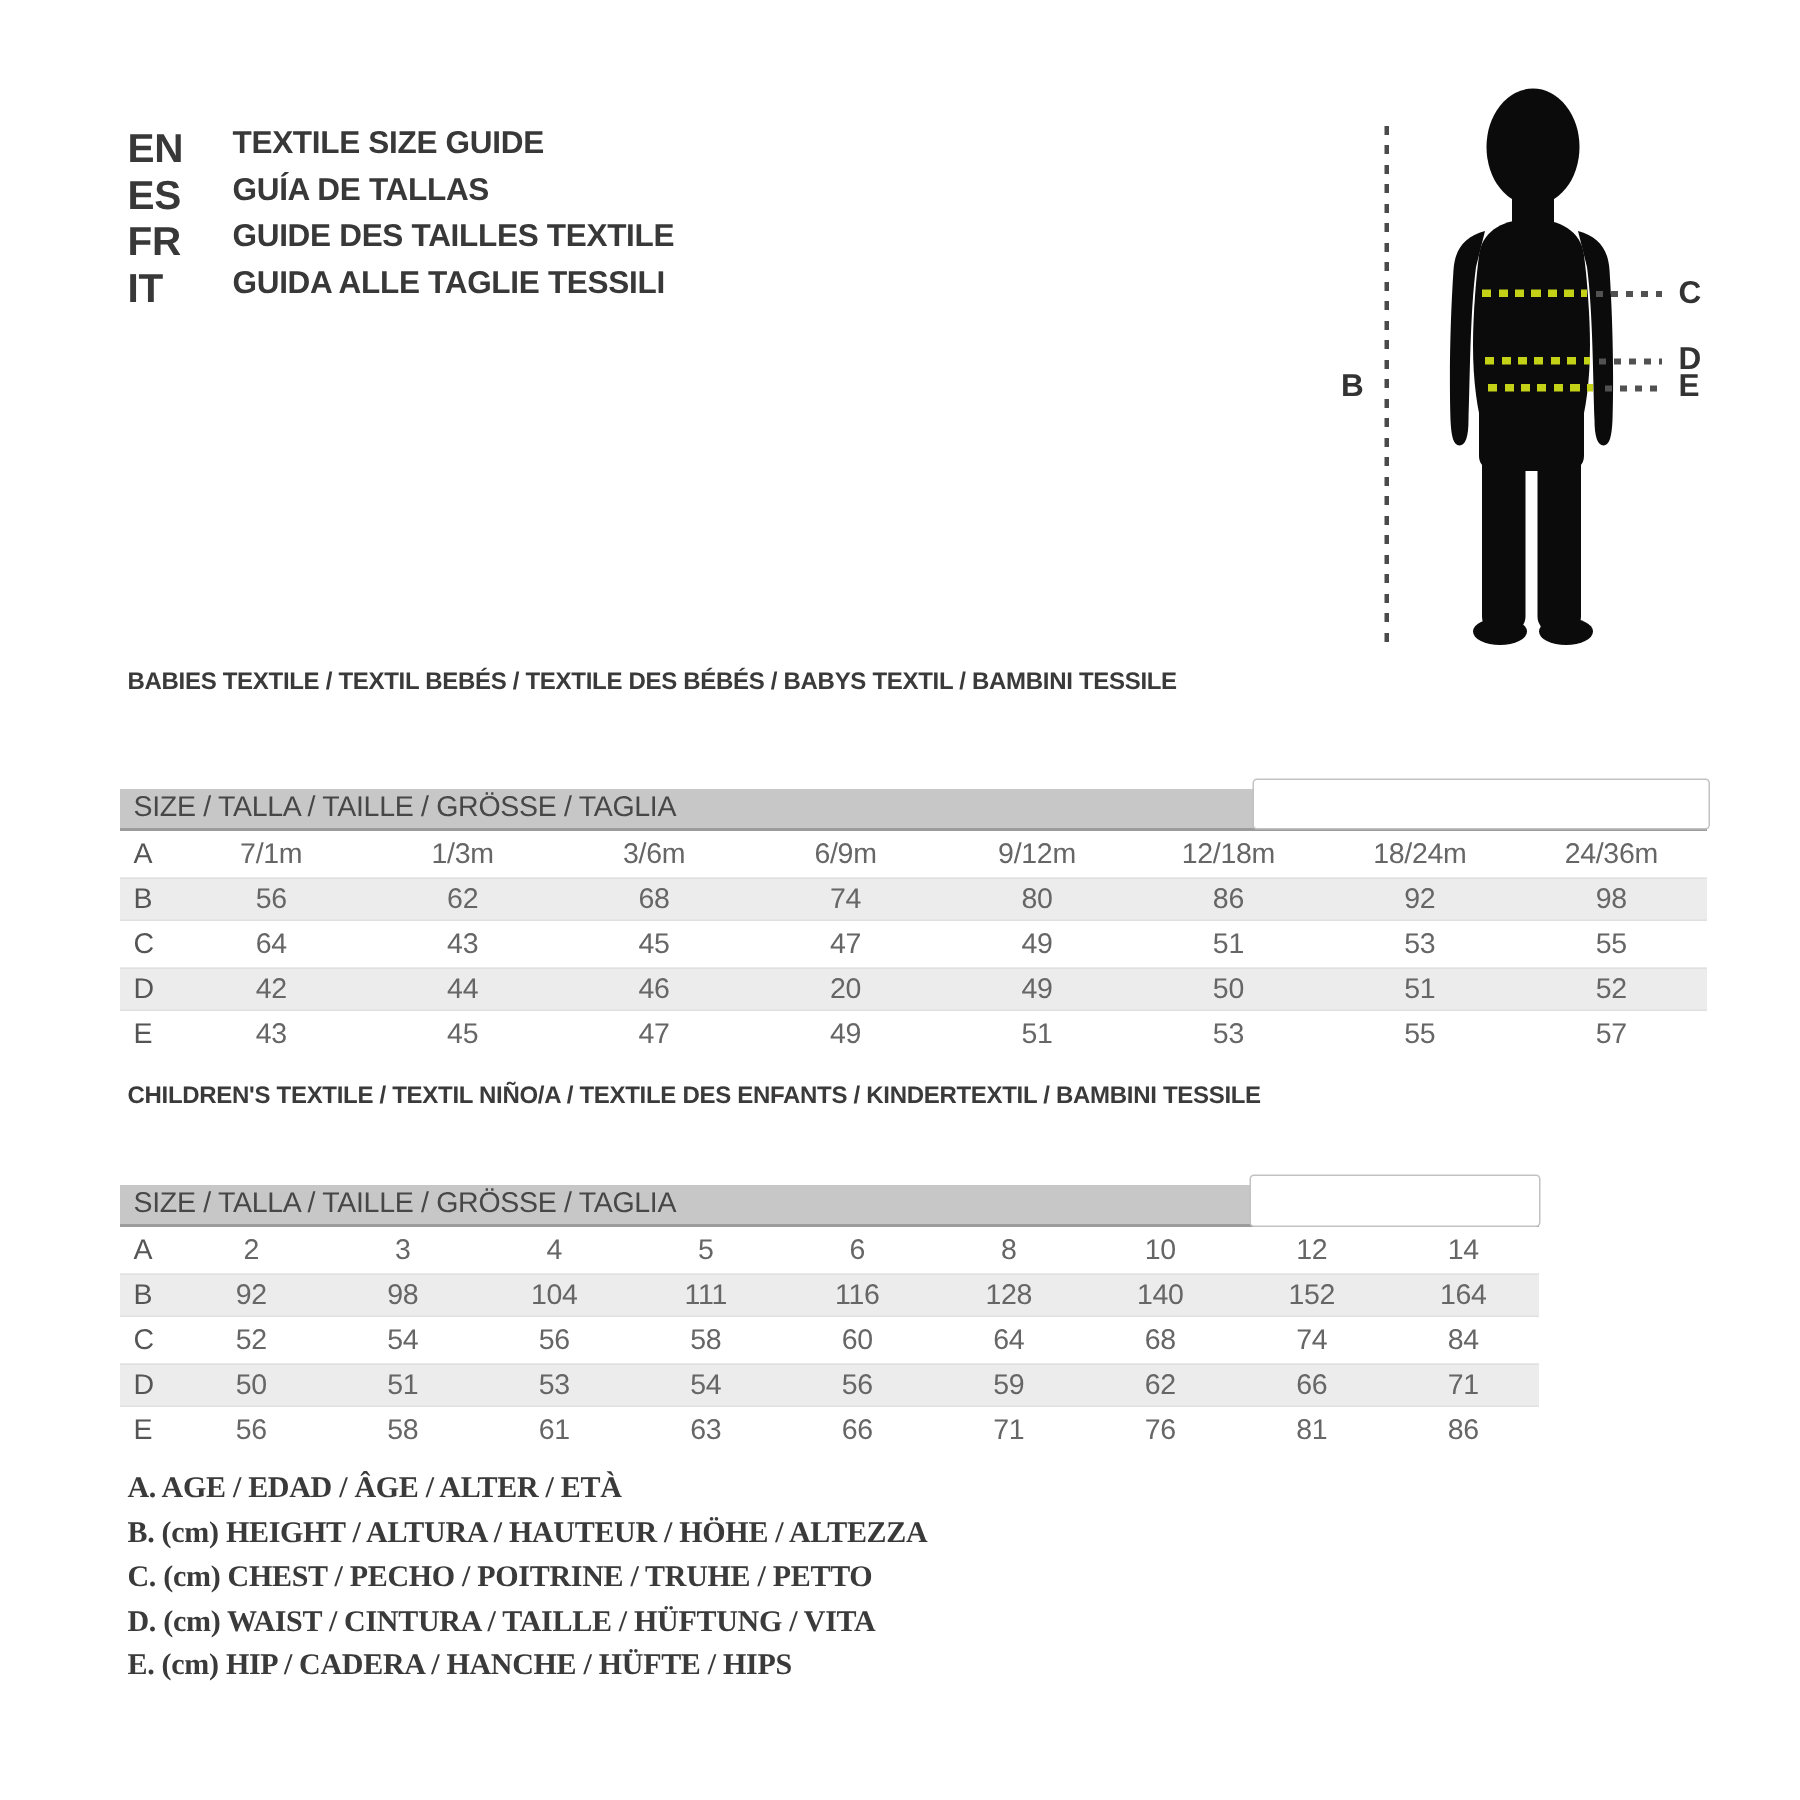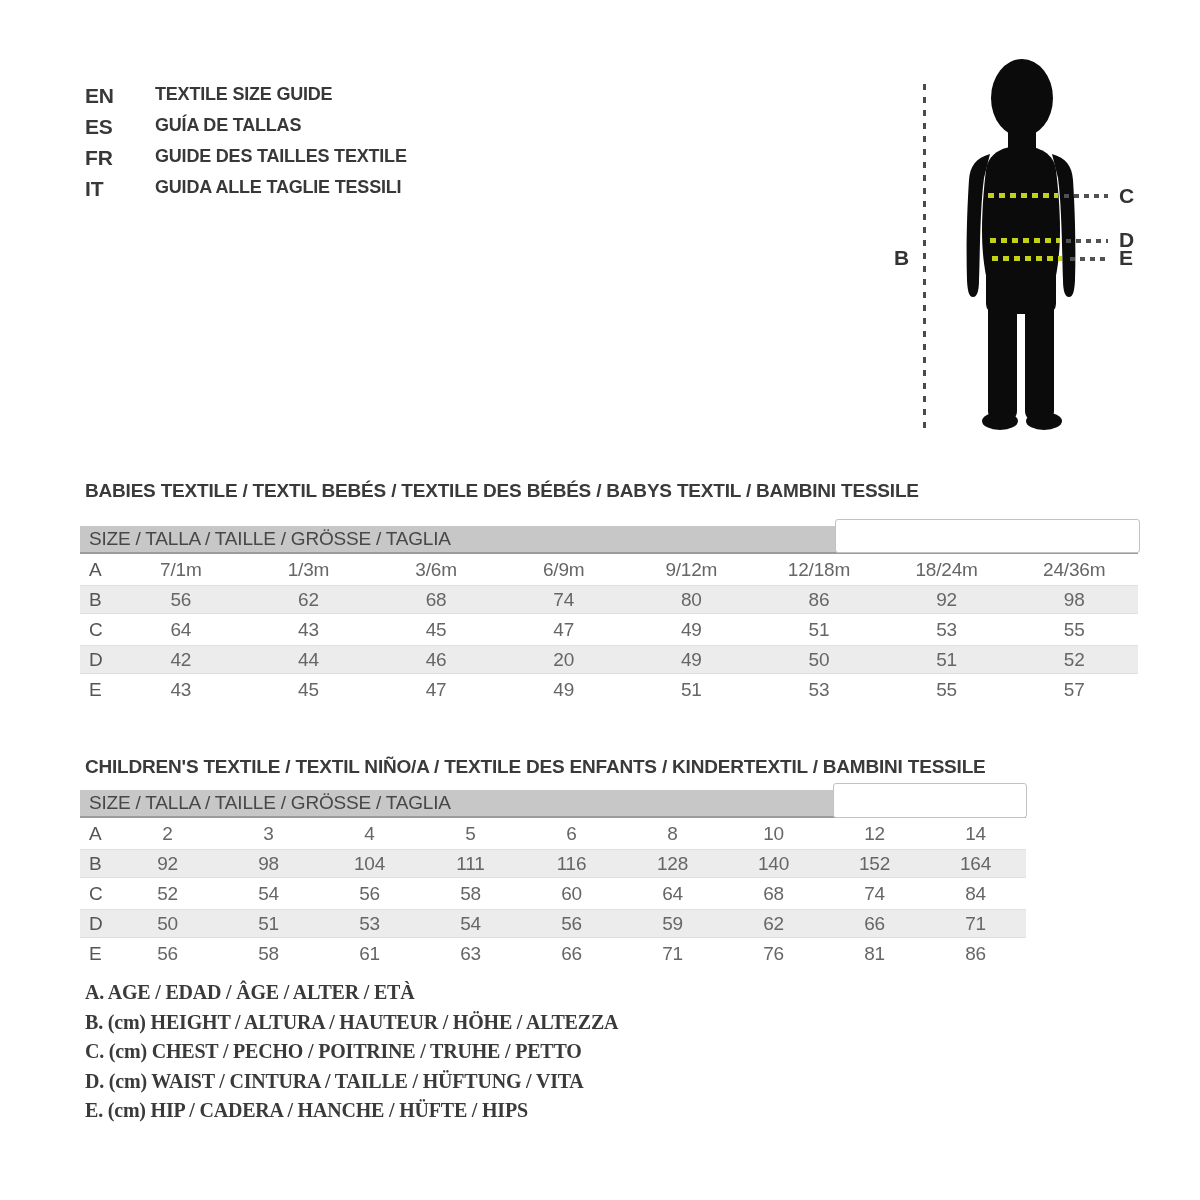--- a/index.html
+++ b/index.html
@@ -6,41 +6,41 @@
   body{
     width:1200px;height:1200px;position:relative;background:#ffffff;
     font-family:"Liberation Sans", sans-serif;color:#3c3c3c;overflow:hidden;
     -webkit-font-smoothing:antialiased;
   }
   .abs{position:absolute;}
 
   
   .lang-list{left:85px;top:84px;}
   .lang-row{display:flex;height:31px;align-items:flex-start;}
-  .lang-code{width:70px;font-size:21px;font-weight:700;letter-spacing:-0.2px;color:#383838;}
-  .lang-title{font-size:18px;font-weight:700;letter-spacing:-0.2px;color:#383838;white-space:nowrap;}
+  .lang-code{width:70px;font-size:27px;font-weight:700;letter-spacing:-0.2px;color:#383838;}
+  .lang-title{font-size:21px;font-weight:700;letter-spacing:-0.2px;color:#383838;white-space:nowrap;}
 
   
   .silhouette{left:960px;top:58px;}
   .vdash{
     left:923px;top:84px;width:3px;height:350px;
     background:repeating-linear-gradient(180deg,#4a4a4a 0 6px,transparent 6px 13px);
   }
   .accent-dash{
     height:5px;
     background:repeating-linear-gradient(90deg,var(--accent,#c3d117) 0 6px,transparent 6px 11px);
   }
   .gray-dash{
     height:4px;
     background:repeating-linear-gradient(90deg,#515151 0 5px,transparent 5px 10px);
   }
   .measure-label{font-size:21px;font-weight:700;color:#333;line-height:1;}
 
   
-  .section-title{font-size:19px;font-weight:700;letter-spacing:-0.2px;color:#3a3a3a;white-space:nowrap;margin-top:34px;}
+  .section-title{font-size:16px;font-weight:700;letter-spacing:-0.2px;color:#3a3a3a;white-space:nowrap;}
 
   
   .size-table{position:absolute;}
   .thead{
     height:28px;background:#c7c7c7;border-bottom:2px solid #9c9c9c;
     font-size:19px;font-weight:400;color:#474747;letter-spacing:-0.2px;
     display:flex;align-items:center;padding-left:9px;box-sizing:border-box;
     position:relative;z-index:0;margin-top:32px;
   }
   .trow{

